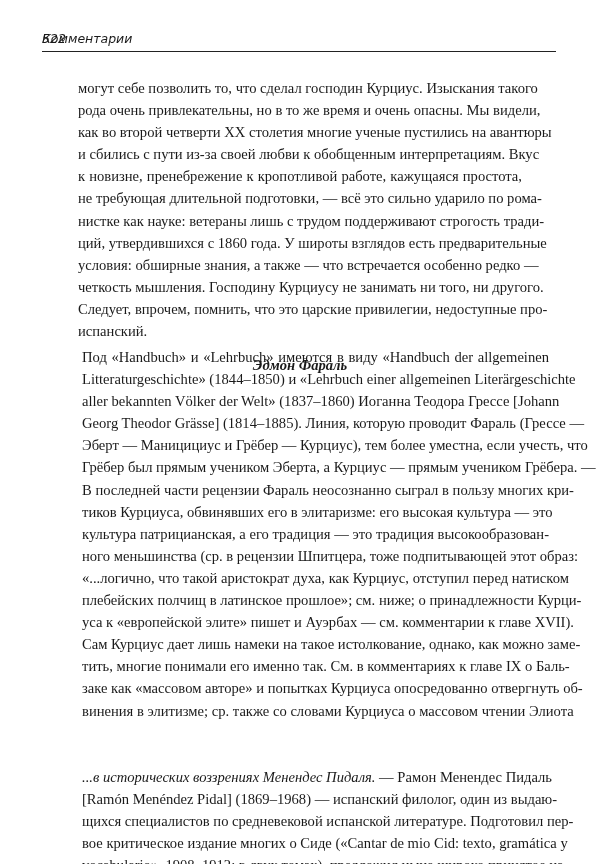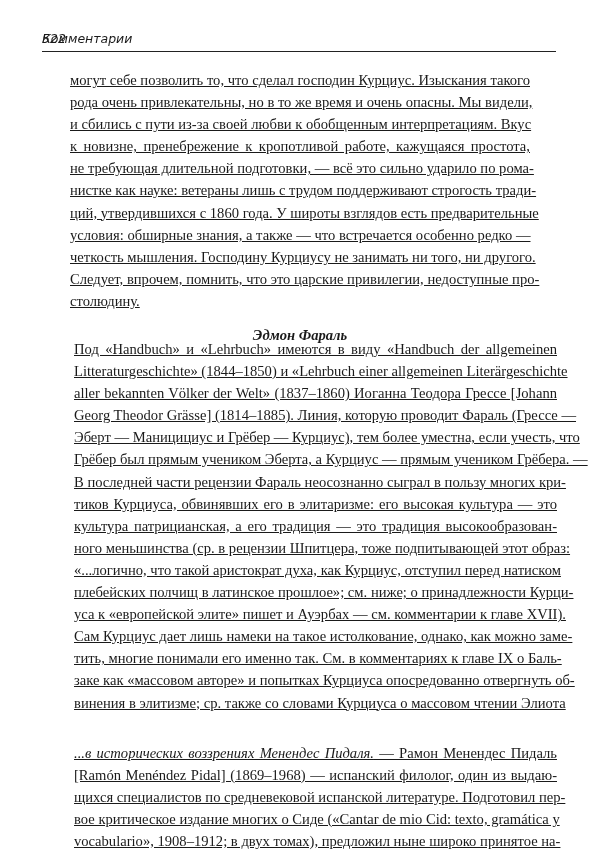--- a/index.html
+++ b/index.html
@@ -13,22 +13,21 @@
     border-bottom: 1.5px solid #222;
     font-family: "DejaVu Sans", "Liberation Sans", sans-serif;
     font-size: 12.5px; line-height: 20px; font-style: italic;
   }
   .page-number { position: absolute; left: 0; top: 0; }
   .running-title { position: absolute; left: 0; right: 0; top: 0; text-align: left; }
 
   .text {
     font-size: 14.6px; line-height: 22.1px;
     text-align: justify; hyphens: manual;
-    margin: 3px;
-    text-decoration: underline;
+    margin: 11px;
   }
   .quote-block {
     position: absolute; left: 67px; top: 66px; width: 466px;
   }
   .quote-block .text { text-indent: 0; }
   .signature {
     text-align: center; font-style: italic; font-weight: bold;
     font-size: 14.6px; line-height: 22px; margin-top: 12px;
   }
   .body-block {
@@ -45,29 +44,30 @@
 
 <div class="page-header">
   <span class="page-number">522</span>
   <span class="running-title">Комментарии</span>
 </div>
 
 <div class="quote-block">
   <p class="text">
     <span class="line">могут себе позволить то, что сделал господин Курциус. Изыскания такого</span>
     <span class="line">рода очень привлекательны, но в то же время и очень опасны. Мы видели,</span>
+    <span class="line">как во второй четверти XX столетия многие ученые пустились на авантюры</span>
     <span class="line">и сбились с пути из-за своей любви к обобщенным интерпретациям. Вкус</span>
     <span class="line">к новизне, пренебрежение к кропотливой работе, кажущаяся простота,</span>
     <span class="line">не требующая длительной подготовки, — всё это сильно ударило по рома-</span>
     <span class="line">нистке как науке: ветераны лишь с трудом поддерживают строгость тради-</span>
     <span class="line">ций, утвердившихся с 1860 года. У широты взглядов есть предварительные</span>
     <span class="line">условия: обширные знания, а также — что встречается особенно редко —</span>
     <span class="line">четкость мышления. Господину Курциусу не занимать ни того, ни другого.</span>
     <span class="line">Следует, впрочем, помнить, что это царские привилегии, недоступные про-</span>
-    <span class="line last">столюдину.</span>
+    <span class="line last">испанский.</span>
   </p>
   <div class="signature">Эдмон Фараль</div>
 </div>
 
 <div class="body-block">
   <p class="text">
     <span class="line" style="text-indent:25px">Под «Handbuch» и «Lehrbuch» имеются в виду «Handbuch der allgemeinen</span>
     <span class="line">Litteraturgeschichte» (1844–1850) и «Lehrbuch einer allgemeinen Literärgeschichte</span>
     <span class="line">aller bekannten Völker der Welt» (1837–1860) Иоганна Теодора Грессе [Johann</span>
     <span class="line">Georg Theodor Grässe] (1814–1885). Линия, которую проводит Фараль (Грессе —</span>

